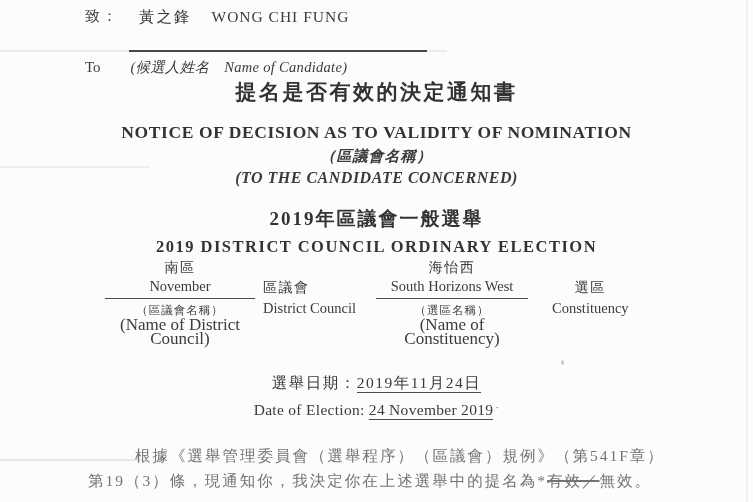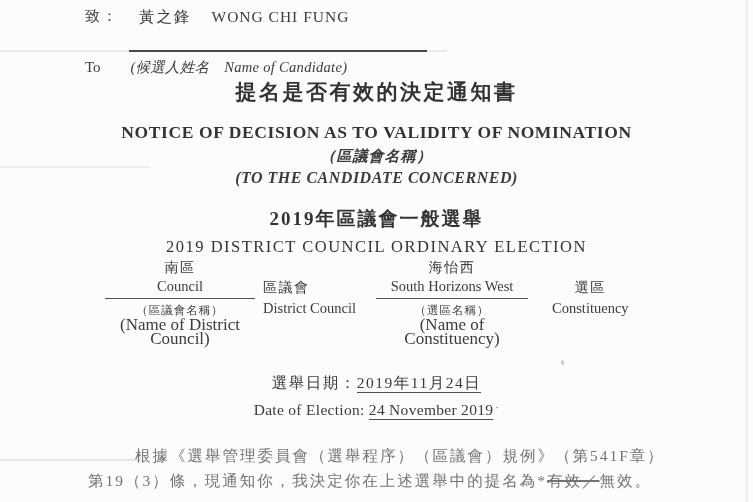--- a/index.html
+++ b/index.html
@@ -38,21 +38,21 @@
   
   .title-block { position:absolute; top:78px; left:0; width:100%; text-align:center; }
   .t-zh { font-size:21px; font-weight:bold; letter-spacing:2.5px; color:#333; }
   .t-en { font-size:17.5px; font-weight:bold; letter-spacing:0.6px; margin-top:16px; color:#333; }
   .t-sub-zh { font-size:15px; font-weight:bold; font-style:italic; margin-top:4px; letter-spacing:1px; }
   .t-sub-en { font-size:16px; font-weight:bold; font-style:italic; margin-top:3px; letter-spacing:0.5px; }
 
   
   .election-block { position:absolute; top:206px; left:0; width:100%; text-align:center; }
   .e-zh { font-size:19px; font-weight:bold; letter-spacing:2px; color:#333; }
-  .e-en { font-size:16.5px; font-weight:normal; letter-spacing:1.5px; margin-top:5px; color:#333; }
+  .e-en { font-size:16.5px; font-weight:bold; letter-spacing:1.5px; margin-top:5px; color:#333; }
 
   
   .district-row { position:absolute; top:258px; left:105px; display:flex; align-items:flex-start; }
   .fill-col { width:150px; text-align:center; }
   .f-zh { font-size:14px; line-height:20px; letter-spacing:1.5px; }
   .f-en { font-size:14.5px; line-height:17px; padding-bottom:3px; border-bottom:1.5px solid #4d4d4d; }
   .f-cap-zh { font-size:11.5px; line-height:15px; margin-top:4px; letter-spacing:1px; }
   .f-cap-en { font-size:17px; line-height:14px; }
   .label-col { margin-left:8px; padding-top:20px; white-space:nowrap; }
   .l-zh { font-size:14px; line-height:20px; letter-spacing:1.5px; }
@@ -109,21 +109,21 @@
   </div>
 
   <div class="election-block">
     <div class="e-zh">2019年區議會一般選舉</div>
     <div class="e-en">2019 DISTRICT COUNCIL ORDINARY ELECTION</div>
   </div>
 
   <div class="district-row">
     <div class="fill-col">
       <div class="f-zh">南區</div>
-      <div class="f-en">Council</div>
+      <div class="f-en">November</div>
       <div class="f-cap-zh">（區議會名稱）</div>
       <div class="f-cap-en">(Name of District Council)</div>
     </div>
     <div class="label-col">
       <div class="l-zh">區議會</div>
       <div class="l-en">District Council</div>
     </div>
     <div class="fill-col c3">
       <div class="f-zh">海怡西</div>
       <div class="f-en">South Horizons West</div>

